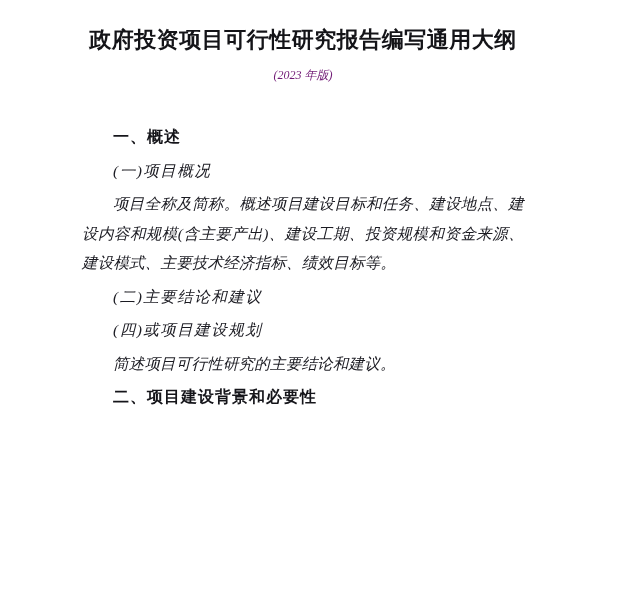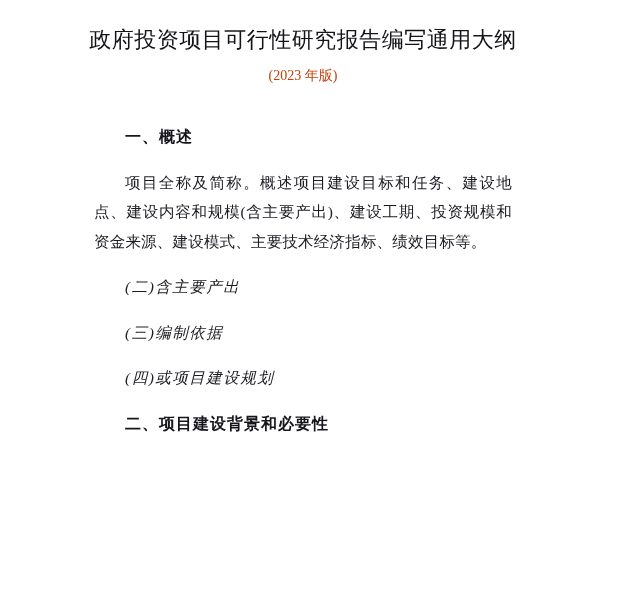--- a/index.html
+++ b/index.html
@@ -15,43 +15,44 @@
     overflow: hidden;
     box-sizing: border-box;
     padding: 26px 0 0 78px;
     color: #1b1b22;
   }
   .doc-title {
     width: 450px;
     margin: 0;
     text-align: center;
     font-family: "Liberation Serif", "DejaVu Serif", serif;
-    font-weight: 400;
+    font-weight: 700;
     font-size: 22px;
     line-height: 27px;
     color: #141418;
     letter-spacing: 0.5px;
   }
   .doc-subtitle {
     width: 450px;
     margin-top: 13px;
     text-align: center;
     font-family: "Liberation Serif", "DejaVu Serif", serif;
-    font-size: 14px;
+    font-style: italic;
+    font-size: 12px;
     line-height: 19px;
-    color: #c2410c;
+    color: #701a75;
   }
   .doc-body {
     width: 450px;
     margin-top: 37px;
     font-size: 15.5px;
     line-height: 29.5px;
   }
   .doc-body > div {
-    margin: 16px;
+    margin: 4px;
     text-indent: 31px;
   }
   .heading {
     font-family: "Liberation Sans", "DejaVu Sans", sans-serif;
     font-weight: 700;
     font-size: 16px;
     color: #15151a;
     letter-spacing: 1px;
   }
   .subheading {
@@ -59,29 +60,31 @@
     font-style: italic;
     letter-spacing: 1.5px;
     color: #1b1b22;
   }
   .paragraph {
     font-family: "Liberation Serif", "DejaVu Serif", serif;
     text-align: justify;
     text-justify: inter-ideograph;
     letter-spacing: 0.2px;
     color: #1b1b22;
+    font-style: italic;
   }
 </style>
 </head>
 <body>
 
 <div class="page">
   <h1 class="doc-title">政府投资项目可行性研究报告编写通用大纲</h1>
   <div class="doc-subtitle">(2023 年版)</div>
   <div class="doc-body">
       <div class="heading">一、概述</div>
+      <div class="subheading">(一)项目概况</div>
       <div class="paragraph">项目全称及简称。概述项目建设目标和任务、建设地点、建设内容和规模(含主要产出)、建设工期、投资规模和资金来源、建设模式、主要技术经济指标、绩效目标等。</div>
-      <div class="subheading">(二)含主要产出</div>
-      <div class="subheading">(三)编制依据</div>
+      <div class="subheading">(二)主要结论和建议</div>
       <div class="subheading">(四)或项目建设规划</div>
+      <div class="paragraph">简述项目可行性研究的主要结论和建议。</div>
       <div class="heading">二、项目建设背景和必要性</div>
     </div>
 </div>
 
 </body></html>

